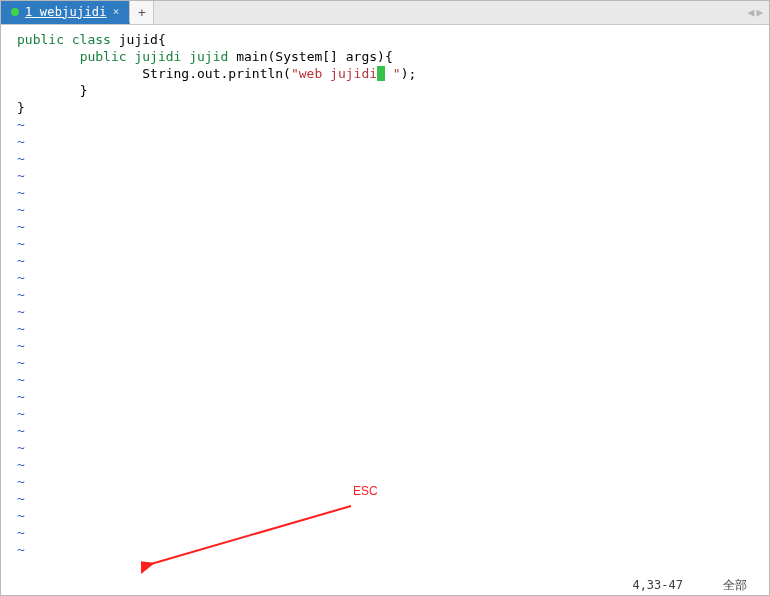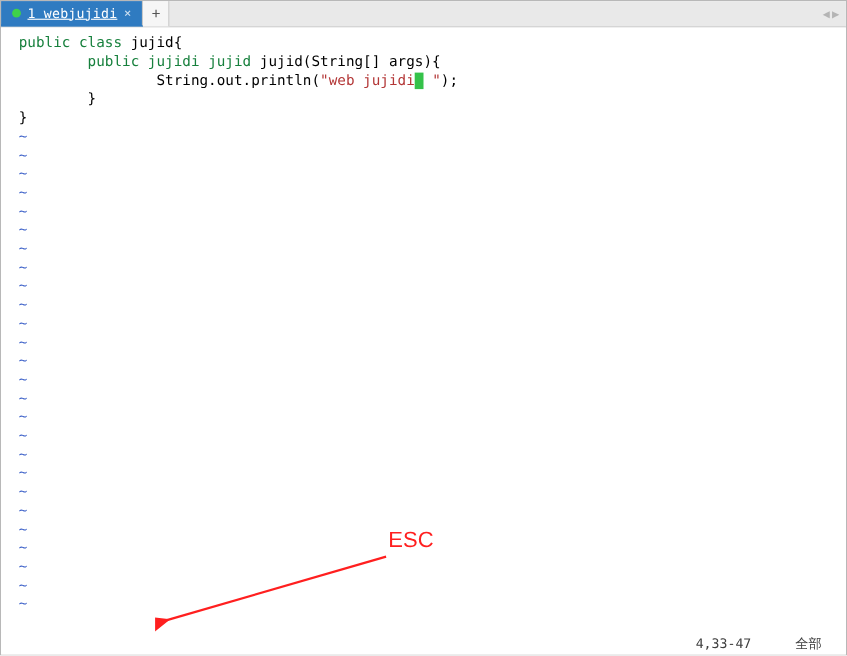--- a/index.html
+++ b/index.html
@@ -15,21 +15,21 @@
   .nav-arrows { position:absolute; right:6px; top:0; height:100%; display:flex; align-items:center; gap:2px; color:#b4b4b4; font-size:11px; }
   .nav-arrows span { cursor:pointer; }
   
   .editor { flex:1; background:#fff; padding:6px 4px 0 16px; position:relative; overflow:hidden; line-height:17px; font-size:13px; color:#000; }
   .code-line { white-space:pre; }
   .kw { color:#17803d; }
   .str { color:#b33636; }
   .cursor { background:#35c24a; display:inline-block; width:8px; height:15px; vertical-align:text-bottom; }
   .tilde { color:#3f63c9; }
   
-  .anno { position:absolute; color:#ff1f1f; font-size:20px; font-family:Arial,sans-serif;text-align:center; }
+  .anno { position:absolute; color:#ff1f1f; font-size:12px; font-family:Arial,sans-serif;text-align:center; }
   .arrow-svg { position:absolute; }
   
   .status { height:20px; background:#fff; display:flex; align-items:center; justify-content:flex-end; padding:0 22px 0 0; font-size:12px; color:#404040; gap:40px; }
 </style>
 </head>
 <body>
 
 <div class="window">
 
   <div class="tabbar">
@@ -41,21 +41,21 @@
     <div class="newtab">+</div>
     <div class="nav-arrows">
       <span>◀</span>
       <span>▶</span>
     </div>
   </div>
 
   <div class="editor">
     <div class="code-line"><span class="kw">public</span> <span class="kw">class</span><span> jujid{</span></div>
     <div class="code-line"></div>
-    <div class="code-line"><span>        </span><span class="kw">public</span> <span class="kw">jujidi</span> <span class="kw">jujid</span><span> jujid(String[] args){</span></div>
+    <div class="code-line"><span>        </span><span class="kw">public</span> <span class="kw">jujidi</span> <span class="kw">jujid</span><span> main(System[] args){</span></div>
     <div class="code-line"><span>                </span><span>String.out.println(</span><span class="str">"web jujidi</span><span class="cursor"></span><span class="str"> "</span><span>);</span></div>
     <div class="code-line"><span>        </span><span>}</span></div>
     <div class="code-line"><span>}</span></div>
     <div class="code-line"></div>
 
     <div class="code-line tilde">~</div>
     <div class="code-line tilde">~</div>
     <div class="code-line tilde">~</div>
     <div class="code-line tilde">~</div>
     <div class="code-line tilde">~</div>

